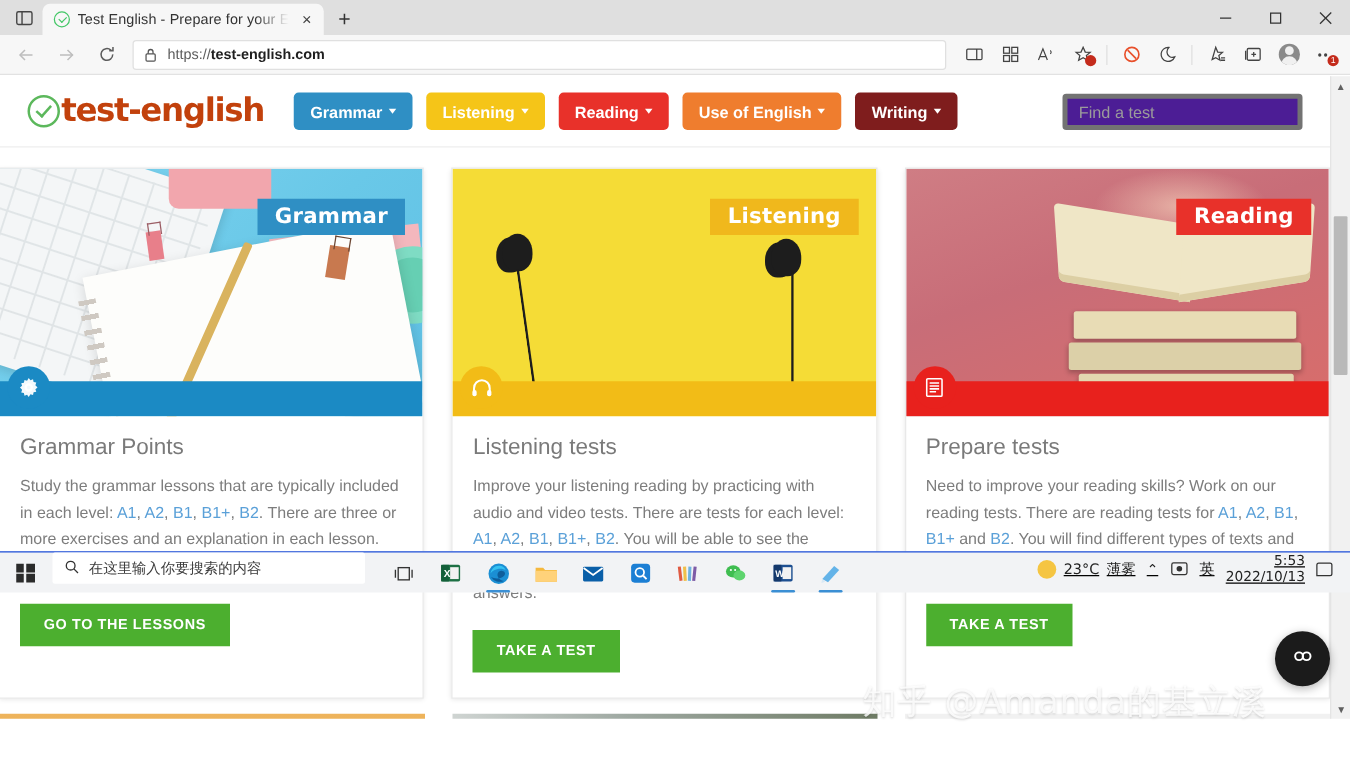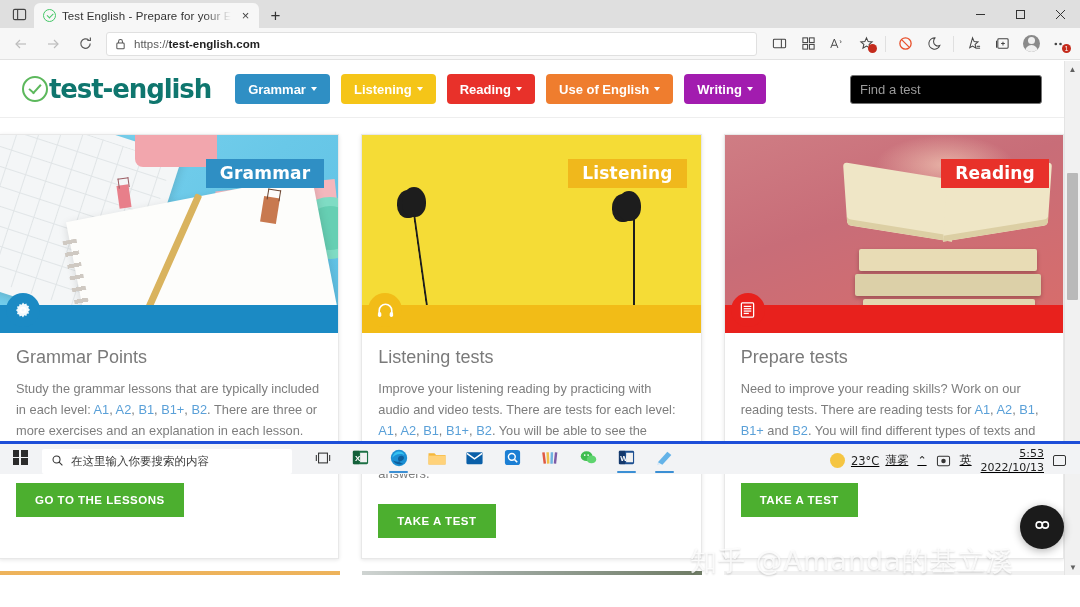--- a/index.html
+++ b/index.html
@@ -109,34 +109,34 @@
   .logo-check {
     width:26px;height:26px;border-radius:50%; border:2.6px solid #5cb85c;
     display:flex;align-items:center;justify-content:center; margin-right:1px;
     position:relative;
   }
   .logo-check:after{
     content:""; width:10px;height:5px;border-left:2.8px solid #5cb85c;
     border-bottom:2.8px solid #5cb85c;transform:rotate(-48deg); margin-top:-3px;
   }
   .logo-text {
-    font-size: 26px; font-weight: 700; color:#0f766e; letter-spacing:-1.1px;
+    font-size: 26px; font-weight: 700; color:#c2410c; letter-spacing:-1.1px;
     font-family: "DejaVu Sans", sans-serif;
   }
   .nav { display:flex; align-items:center; gap:11px; }
   .navitem {
     height: 30px; border-radius: 4px; color:#fff; font-size: 13px; font-weight: 700;
     display:flex; align-items:center; justify-content:center; gap:5px;
     padding: 0 13px; white-space:nowrap;
   }
   .caret { width:0;height:0;border-left:3.5px solid transparent;border-right:3.5px solid transparent;
            border-top:4px solid currentColor; display:inline-block; }
   .searchbox {
     margin-left: auto; display:flex; align-items:center; height:29px;
-    border:1px solid #737373; border-radius:3px; overflow:hidden; background:#000000;
+    border:4px solid #737373; border-radius:3px; overflow:hidden; background:#4c1d95;
     width: 192px;
   }
   .searchbox input {
     border:0; outline:0; flex:1; height:100%; padding: 0 9px; font-size:13px; color:#8a8a8a;
     font-family:"Liberation Sans", sans-serif; background:transparent;
   }
   .searchbox input::placeholder{ color:#9b9b9b; }
 
   
   .cards {
@@ -279,22 +279,22 @@
   
   .watermark{
     position:absolute; left: 690px; top: 543px; font-size: 27px; color: rgba(255,255,255,.82);
     font-family:"DejaVu Sans", sans-serif; letter-spacing: 1px; white-space:nowrap;
     text-shadow: 0 1px 2px rgba(0,0,0,.18); z-index: 80; pointer-events:none;
   }
 
   
   .taskbar{
     position:absolute; left:0; bottom:0; width:1080px; height:33px; background:#f2f3f5;
-    display:flex; align-items:flex-end; padding: 0 6px 0 0; z-index: 100;
-    border-top: 3px solid #1d4ed8;
+    display:flex; align-items:flex-start; padding: 0 6px 0 0; z-index: 100;
+    border-top: 1px solid #1d4ed8;
   }
   .start{ width:40px;height:33px;display:flex;align-items:center;justify-content:center;}
   .winlogo{ width:15px;height:15px;display:grid;grid-template-columns:1fr 1fr;grid-template-rows:1fr 1fr;gap:1.6px;}
   .winlogo i{ background:#2b2b2b; display:block;}
   .tb-search{
     width: 250px; height: 25px; background:#fff; border-radius:2px; display:flex;align-items:center;
     gap:7px; padding: 0 9px; margin-left:2px;
   }
   .tb-search span{ font-size: 11.5px; color:#3a3a3a; font-family:"DejaVu Sans", sans-serif;}
   .tb-icons{ display:flex; align-items:center; gap:1px; margin-left: 12px; }
@@ -469,21 +469,21 @@
             <span class="caret"></span>
           </div>
           <div class="navitem" style="background:#e8312a">
             <span>Reading</span>
             <span class="caret"></span>
           </div>
           <div class="navitem" style="background:#ef7d2e">
             <span>Use of English</span>
             <span class="caret"></span>
           </div>
-          <div class="navitem" style="background:#a21caf">
+          <div class="navitem" style="background:#7f1d1d">
             <span>Writing</span>
             <span class="caret"></span>
           </div>
         </div>
 
         <div class="searchbox">
           <input type="text" placeholder="Find a test" style="">
 
         </div>
       </div>

